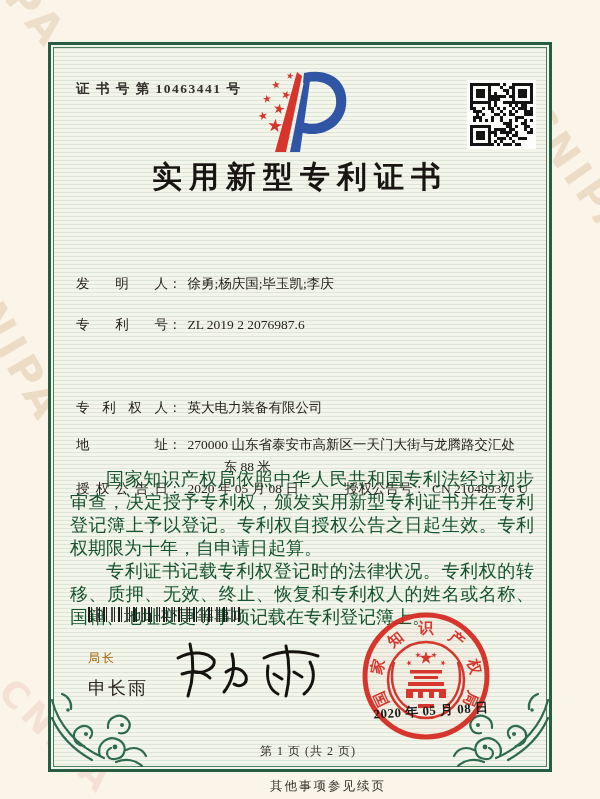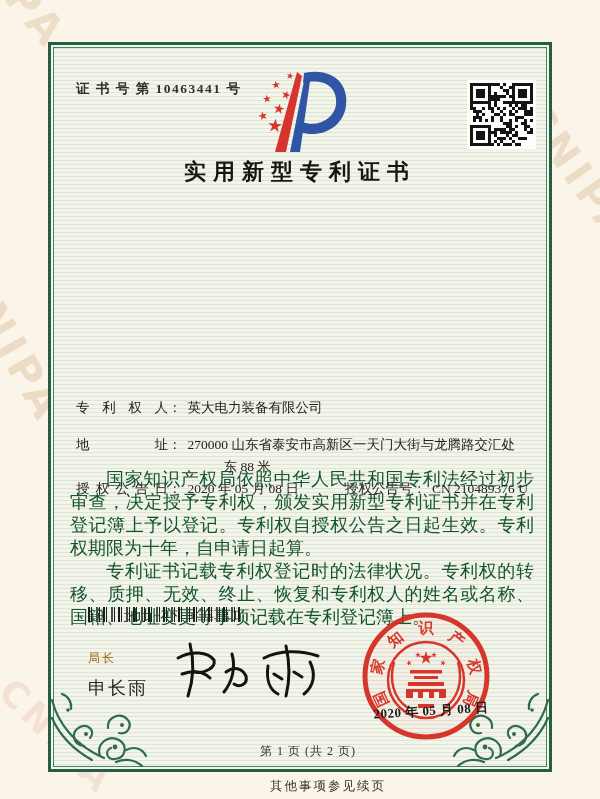--- a/index.html
+++ b/index.html
@@ -18,21 +18,21 @@
   #frame-inner{position:absolute;inset:2px;border:1px solid #47805f;
     background:repeating-linear-gradient(180deg, rgba(141,172,142,.22) 0 1px, rgba(255,255,255,0) 1px 4px);}
 
   .corner{position:absolute;width:104px;height:104px;}
   .corner-bl{left:46px;top:666px;}
   .corner-br{left:450px;top:666px;transform:scaleX(-1);}
 
   #cert-no{position:absolute;left:76px;top:80px;font-size:13.5px;color:#33302b;letter-spacing:1.5px;font-weight:bold;}
   #logo{position:absolute;left:250px;top:64px;width:104px;height:98px;}
   #qr{position:absolute;left:467px;top:80px;width:69px;height:69px;background:#fdfdfb;padding:3px;box-sizing:border-box;}
-  #title{position:absolute;left:0;top:157px;width:100%;text-align:center;font-size:22px;font-weight:700;
+  #title{position:absolute;left:0;top:157px;width:100%;text-align:center;font-size:30px;font-weight:700;
     color:#181512;letter-spacing:7px;}
 
   .frow{position:absolute;left:76px;font-size:13.5px;color:#26221d;line-height:22px;}
   .flabel{display:inline-block;width:92px;text-align:justify;text-align-last:justify;vertical-align:top;}
   .fsep{vertical-align:top;}
   .fval{display:inline-block;vertical-align:top;padding-left:6px;max-width:350px;}
   .fval2{display:block;margin-left:36px;}
   .grant-gap{display:inline-block;width:46px;}
 
   #body-text{position:absolute;left:70px;top:468px;width:464px;font-size:18px;color:#14532d;
@@ -137,20 +137,26 @@
   </svg>
 
   <div id="qr">
     <svg width="63" height="63" viewBox="0 0 63 63">
         <path id="qr-modules" fill="#141414" fill-rule="evenodd" d="M0,0h21v21h-21z M3,3h15v15h-15z M6,6h9v9h-9z M42,0h21v21h-21z M45,3h15v15h-15z M48,6h9v9h-9z M0,42h21v21h-21z M3,45h15v15h-15z M6,48h9v9h-9z M21,0h3v3h-3z M24,0h3v3h-3z M27,0h3v3h-3z M33,0h3v3h-3z M30,3h3v3h-3z M39,3h3v3h-3z M33,6h3v3h-3z M36,6h3v3h-3z M24,9h3v3h-3z M36,9h3v3h-3z M21,12h3v3h-3z M24,12h3v3h-3z M27,12h3v3h-3z M30,12h3v3h-3z M33,12h3v3h-3z M39,12h3v3h-3z M21,15h3v3h-3z M24,15h3v3h-3z M27,15h3v3h-3z M24,18h3v3h-3z M33,18h3v3h-3z M36,18h3v3h-3z M39,18h3v3h-3z M0,21h3v3h-3z M18,21h3v3h-3z M24,21h3v3h-3z M39,21h3v3h-3z M45,21h3v3h-3z M51,21h3v3h-3z M54,21h3v3h-3z M0,24h3v3h-3z M3,24h3v3h-3z M12,24h3v3h-3z M18,24h3v3h-3z M21,24h3v3h-3z M27,24h3v3h-3z M33,24h3v3h-3z M42,24h3v3h-3z M48,24h3v3h-3z M51,24h3v3h-3z M54,24h3v3h-3z M60,24h3v3h-3z M3,27h3v3h-3z M6,27h3v3h-3z M9,27h3v3h-3z M21,27h3v3h-3z M30,27h3v3h-3z M39,27h3v3h-3z M45,27h3v3h-3z M54,27h3v3h-3z M57,27h3v3h-3z M60,27h3v3h-3z M6,30h3v3h-3z M12,30h3v3h-3z M24,30h3v3h-3z M27,30h3v3h-3z M33,30h3v3h-3z M39,30h3v3h-3z M42,30h3v3h-3z M54,30h3v3h-3z M57,30h3v3h-3z M60,30h3v3h-3z M3,33h3v3h-3z M6,33h3v3h-3z M9,33h3v3h-3z M21,33h3v3h-3z M30,33h3v3h-3z M45,33h3v3h-3z M48,33h3v3h-3z M51,33h3v3h-3z M3,36h3v3h-3z M9,36h3v3h-3z M15,36h3v3h-3z M21,36h3v3h-3z M30,36h3v3h-3z M39,36h3v3h-3z M45,36h3v3h-3z M54,36h3v3h-3z M60,36h3v3h-3z M33,39h3v3h-3z M36,39h3v3h-3z M39,39h3v3h-3z M51,39h3v3h-3z M54,39h3v3h-3z M36,42h3v3h-3z M39,42h3v3h-3z M45,42h3v3h-3z M54,42h3v3h-3z M57,42h3v3h-3z M24,45h3v3h-3z M27,45h3v3h-3z M30,45h3v3h-3z M33,45h3v3h-3z M39,45h3v3h-3z M42,45h3v3h-3z M54,45h3v3h-3z M60,45h3v3h-3z M21,48h3v3h-3z M24,48h3v3h-3z M30,48h3v3h-3z M33,48h3v3h-3z M36,48h3v3h-3z M39,48h3v3h-3z M45,48h3v3h-3z M57,48h3v3h-3z M60,48h3v3h-3z M24,51h3v3h-3z M36,51h3v3h-3z M42,51h3v3h-3z M45,51h3v3h-3z M27,54h3v3h-3z M30,54h3v3h-3z M33,54h3v3h-3z M39,54h3v3h-3z M48,54h3v3h-3z M51,54h3v3h-3z M54,54h3v3h-3z M24,57h3v3h-3z M30,57h3v3h-3z M42,57h3v3h-3z M21,60h3v3h-3z M27,60h3v3h-3z M33,60h3v3h-3z M36,60h3v3h-3z M39,60h3v3h-3z M45,60h3v3h-3z M48,60h3v3h-3z "></path>
       </svg>
   </div>
 
   <div id="title">实用新型专利证书</div>
 
+  <div class="frow" style="top:273px">
+    <span class="flabel">发明人</span><span class="fsep">：</span><span class="fval">徐勇;杨庆国;毕玉凯;李庆</span>
+  </div>
+  <div class="frow" style="top:314px">
+    <span class="flabel">专利号</span><span class="fsep">：</span><span class="fval">ZL 2019 2 2076987.6</span>
+  </div>
   <div class="frow" style="top:397px">
     <span class="flabel">专利权人</span><span class="fsep">：</span><span class="fval">英大电力装备有限公司</span>
   </div>
   <div class="frow" style="top:434px">
     <span class="flabel">地址</span><span class="fsep">：</span><span class="fval"><span>270000  山东省泰安市高新区一天门大街与龙腾路交汇处</span><span class="fval2">东 88 米</span></span>
   </div>
   <div class="frow" style="top:478px">
     <span class="flabel">授权公告日</span><span class="fsep">：</span><span class="fval">2020 年 05 月 08 日</span><span class="grant-gap"></span><span>授权公告号</span><span class="fsep">：</span><span class="fval">CN 210489376 U</span>
   </div>
 

